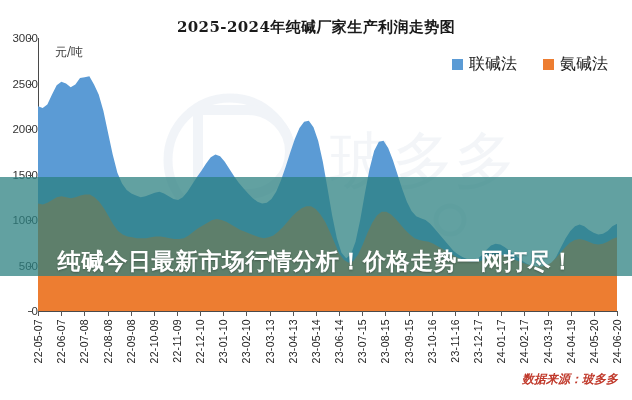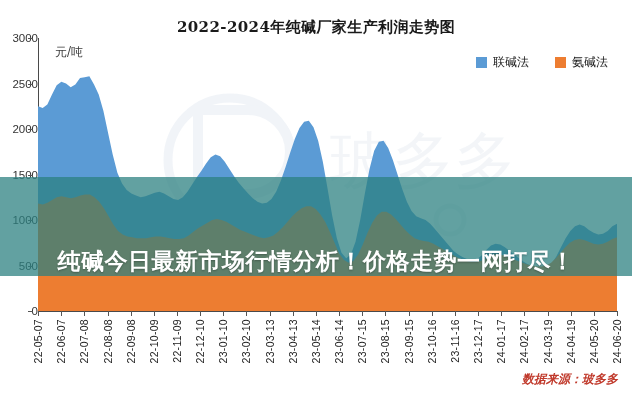--- a/index.html
+++ b/index.html
@@ -32,21 +32,21 @@
     font-family:"DejaVu Serif","Liberation Serif",serif;
     font-size:12px;color:#3a3a3a;
   }
 
   
   .legend{position:absolute;right:24px;top:54px;display:flex;gap:26px;align-items:center;}
   .legend-item{display:flex;align-items:center;gap:6px;}
   .legend-swatch{width:11px;height:11px;display:inline-block;}
   .legend-label{
     font-family:"DejaVu Serif","Liberation Serif",serif;
-    font-size:12px;color:#222;white-space:nowrap;
+    font-size:16px;color:#222;white-space:nowrap;
   }
 
   
   .ytick{
     position:absolute;right:0;width:42px;text-align:right;
     font-size:11.5px;color:#333;transform:translateY(-50%);
   }
   .yticks{position:absolute;left:-10px;top:0;width:48px;height:400px;}
   .ytickmark{position:absolute;left:38px;width:5px;height:1px;background:#555;}
 
@@ -97,21 +97,21 @@
 
   <svg class="watermark" viewBox="0 0 430 180" aria-hidden="true">
     <circle cx="110" cy="90" r="62" fill="none" stroke="#8fa8c8" stroke-width="9"></circle>
     <path d="M78 145 L78 40 L128 40 A42 42 0 0 1 128 124 L100 124" fill="none" stroke="#8fa8c8" stroke-width="10"></path>
     <text x="210" y="112" font-family="DejaVu Serif, serif" font-size="62" fill="#9fb4cc">玻多多</text>
     <circle cx="330" cy="150" r="14" fill="none" stroke="#9fb4cc" stroke-width="5"></circle>
   </svg>
 
   <div class="chart">
 
-    <div class="chart-title">2022-2024年纯碱厂家生产利润走势图</div>
+    <div class="chart-title">2025-2024年纯碱厂家生产利润走势图</div>
 
     <div class="axis-unit">元/吨</div>
 
     <div class="legend">
       <div class="legend-item">
         <span class="legend-swatch" style="background:#5B9BD5"></span>
         <span class="legend-label">联碱法</span>
       </div>
       <div class="legend-item">
         <span class="legend-swatch" style="background:#ED7D31"></span>

